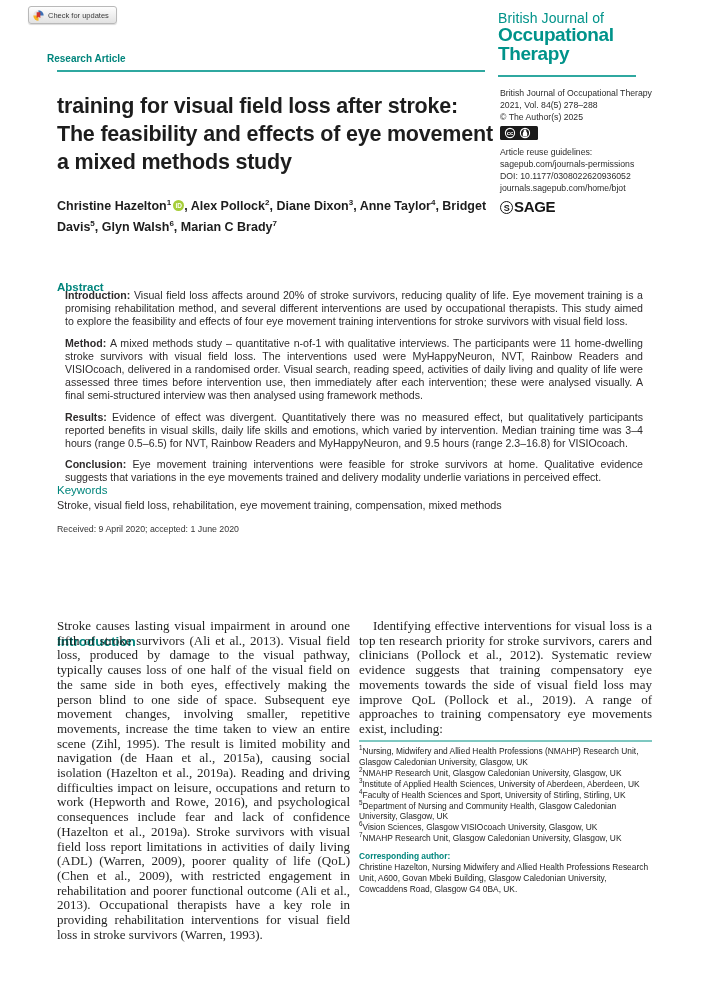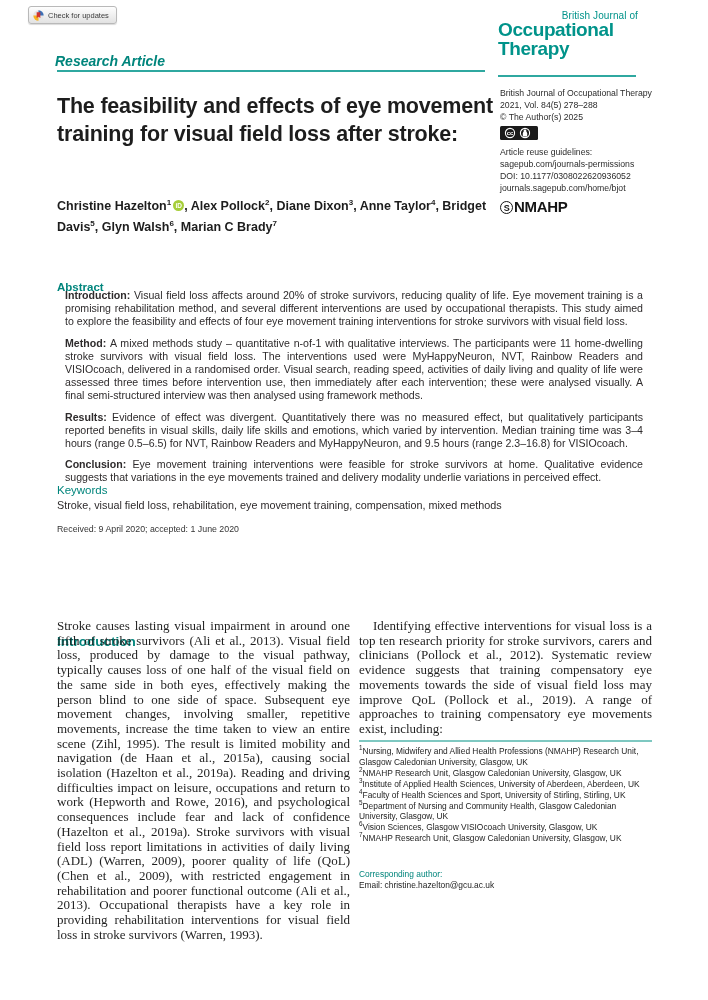--- a/index.html
+++ b/index.html
@@ -21,26 +21,26 @@
   .update-badge{
     left:28px;top:6px;height:18px;display:flex;align-items:center;gap:4px;
     padding:0 7px 0 4px;border:1px solid #b9b9b9;border-radius:3px;
     background:linear-gradient(#fefefe,#e2e2e2);
     font-size:7.5px;color:#3c3c3c;cursor:pointer;
     box-shadow:0 1px 1px rgba(0,0,0,.15);
   }
 
   
   .masthead{left:498px;top:10px;width:140px;color:var(--teal-bright);}
-  .masthead .pre{font-size:10px;letter-spacing:.1px;text-align:right;}
+  .masthead .pre{font-size:14px;letter-spacing:.1px;}
   .masthead .big{font-size:19px;font-weight:bold;line-height:18.5px;letter-spacing:-0.4px;}
   .masthead-rule{left:498px;top:75px;width:138px;height:2px;background:#2FA8A0;}
 
   
-  .article-type{left:55px;top:53px;font-size:14px;font-weight:bold;font-style:italic;color:var(--teal);}
+  .article-type{left:47px;top:53px;font-size:10px;font-weight:bold;color:var(--teal);}
   .type-rule{left:57px;top:70px;width:428px;height:2px;background:#2FA8A0;}
 
   
   .title{left:57px;top:92px;width:470px;font-size:21.5px;font-weight:bold;line-height:28px;letter-spacing:-0.2px;color:#1d1d1d;}
   .title div{white-space:nowrap;}
   .authors{left:57px;top:196px;width:470px;font-size:12.5px;font-weight:bold;line-height:21px;color:#1d1d1d;}
   .authors sup{font-size:8px;line-height:0;}
   .orcid{
     display:inline-block;width:11px;height:11px;border-radius:50%;
     background:#A6CE39;color:#fff;font-size:6.5px;font-weight:bold;
@@ -71,21 +71,21 @@
   .intro-heading{left:57px;top:594px;font-size:13.5px;font-weight:bold;color:var(--teal);margin-top:40px;}
   .col{width:293px;font-family:"Liberation Serif",serif;font-size:13px;line-height:14.7px;text-align:justify;color:#1f1f1f;}
   .col-left{left:57px;top:619px;}
   .col-right{left:359px;top:619px;}
   .col-right p{text-indent:14px;}
 
   
   .fn-rule{left:359px;top:740px;width:293px;height:2px;background:var(--rule-light);}
   .footnotes{left:359px;top:746px;width:293px;font-size:8.4px;line-height:10.9px;color:#242424;}
   .footnotes sup{font-size:6.3px;line-height:0;}
-  .corr-heading{margin-top:25px;font-weight:normal;color:var(--teal);}
+  .corr-heading{margin-top:7px;font-weight:bold;color:var(--teal);}
   .email{cursor:pointer;}
 </style>
 </head>
 <body>
 
 <div class="abs update-badge">
   <span style="display:inline-flex;">
     <svg width="11" height="11" viewBox="0 0 12 12">
       <circle cx="6" cy="6" r="5.6" fill="#e6e6e6"></circle>
       <path d="M6 0.4 A5.6 5.6 0 0 1 11.6 6 L6 6 Z" fill="#3b6fb6"></path>
@@ -100,22 +100,23 @@
   <div class="pre">British Journal of</div>
   <div class="big">Occupational</div>
   <div class="big">Therapy</div>
 </div>
 <div class="abs masthead-rule"></div>
 
 <div class="abs article-type">Research Article</div>
 <div class="abs type-rule"></div>
 
 <div class="abs title">
+  <div>training for visual field loss after stroke:</div>
   <div>The feasibility and effects of eye movement</div>
-  <div>training for visual field loss after stroke:</div>
+  <div>a mixed methods study</div>
 </div>
 
 <div class="abs authors">
   <span><span></span><span>Christine Hazelton</span><sup>1</sup><span class="orcid">iD</span></span><span><span>, </span><span>Alex Pollock</span><sup>2</sup></span><span><span>, </span><span>Diane Dixon</span><sup>3</sup></span><span><span>, </span><span>Anne Taylor</span><sup>4</sup></span><span><span>, </span><span>Bridget Davis</span><sup>5</sup></span><span><span>, </span><span>Glyn Walsh</span><sup>6</sup></span><span><span>, </span><span>Marian C Brady</span><sup>7</sup></span>
 </div>
 
 <div class="abs meta">
   <div>British Journal of Occupational Therapy</div>
   <div>2021, Vol. 84(5) 278–288</div>
   <div>© The Author(s) 2025</div>
@@ -130,21 +131,21 @@
         <path d="M22.8 10.5 v-3 a2.2 2.2 0 0 1 4.4 0 v3 Z" fill="#ffffff"></path>
       </svg>
     </span>
   </div>
   <div>Article reuse guidelines:</div>
   <div>sagepub.com/journals-permissions</div>
   <div>DOI: 10.1177/0308022620936052</div>
   <div>journals.sagepub.com/home/bjot</div>
   <div class="sage">
     <span class="s-circle">S</span>
-      <span>NMAHP</span>
+      <span>SAGE</span>
   </div>
 </div>
 
 <div class="abs abstract-heading">Abstract</div>
 <div class="abs abstract-body">
   <p><b>Introduction: </b><span>Visual field loss affects around 20% of stroke survivors, reducing quality of life. Eye movement training is a promising rehabilitation method, and several different interventions are used by occupational therapists. This study aimed to explore the feasibility and effects of four eye movement training interventions for stroke survivors with visual field loss.</span></p>
   <p><b>Method: </b><span>A mixed methods study – quantitative n-of-1 with qualitative interviews. The participants were 11 home-dwelling stroke survivors with visual field loss. The interventions used were MyHappyNeuron, NVT, Rainbow Readers and VISIOcoach, delivered in a randomised order. Visual search, reading speed, activities of daily living and quality of life were assessed three times before intervention use, then immediately after each intervention; these were analysed visually. A final semi-structured interview was then analysed using framework methods.</span></p>
   <p><b>Results: </b><span>Evidence of effect was divergent. Quantitatively there was no measured effect, but qualitatively participants reported benefits in visual skills, daily life skills and emotions, which varied by intervention. Median training time was 3–4 hours (range 0.5–6.5) for NVT, Rainbow Readers and MyHappyNeuron, and 9.5 hours (range 2.3–16.8) for VISIOcoach.</span></p>
   <p><b>Conclusion: </b><span>Eye movement training interventions were feasible for stroke survivors at home. Qualitative evidence suggests that variations in the eye movements trained and delivery modality underlie variations in perceived effect.</span></p>
 </div>
@@ -162,14 +163,14 @@
 <div class="abs fn-rule"></div>
 <div class="abs footnotes">
   <div><sup>1</sup><span>Nursing, Midwifery and Allied Health Professions (NMAHP) Research Unit, Glasgow Caledonian University, Glasgow, UK</span></div>
   <div><sup>2</sup><span>NMAHP Research Unit, Glasgow Caledonian University, Glasgow, UK</span></div>
   <div><sup>3</sup><span>Institute of Applied Health Sciences, University of Aberdeen, Aberdeen, UK</span></div>
   <div><sup>4</sup><span>Faculty of Health Sciences and Sport, University of Stirling, Stirling, UK</span></div>
   <div><sup>5</sup><span>Department of Nursing and Community Health, Glasgow Caledonian University, Glasgow, UK</span></div>
   <div><sup>6</sup><span>Vision Sciences, Glasgow VISIOcoach University, Glasgow, UK</span></div>
   <div><sup>7</sup><span>NMAHP Research Unit, Glasgow Caledonian University, Glasgow, UK</span></div>
   <div class="corr-heading">Corresponding author:</div>
-  <div><span>Email: </span><span class="email">christine.hazelton@gcu.ac.uk</span></div>
+  <div>Christine Hazelton, Nursing Midwifery and Allied Health Professions Research Unit, A600, Govan Mbeki Building, Glasgow Caledonian University, Cowcaddens Road, Glasgow G4 0BA, UK.</div>
 </div>
 
 </body></html>

